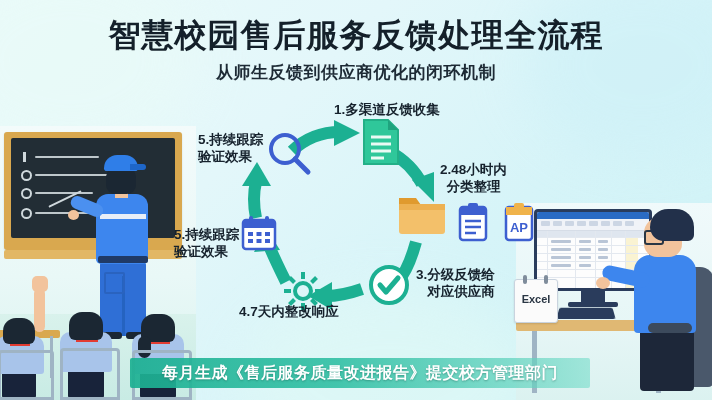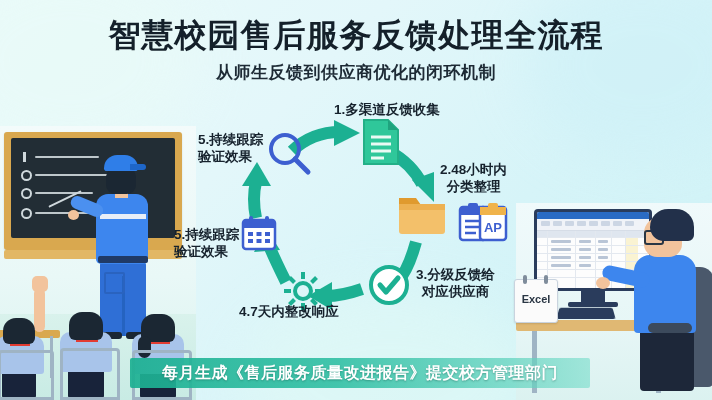--- a/index.html
+++ b/index.html
@@ -343,21 +343,21 @@
       <svg width="30" height="40" viewBox="0 0 30 40">
         <rect x="2" y="5" width="26" height="33" rx="3" fill="#ffffff" stroke="#3d5fd0" stroke-width="2.5"></rect>
         <rect x="2" y="5" width="26" height="8" fill="#3d5fd0"></rect>
         <rect x="10" y="1" width="10" height="6" rx="2" fill="#3d5fd0"></rect>
         <line x1="7" y1="19" x2="23" y2="19" stroke="#3d5fd0" stroke-width="2.5"></line>
         <line x1="7" y1="25" x2="23" y2="25" stroke="#3d5fd0" stroke-width="2.5"></line>
         <line x1="7" y1="31" x2="18" y2="31" stroke="#3d5fd0" stroke-width="2.5"></line>
       </svg>
     </div>
 
-    <div class="ic" style="left:294px;top:96px;text-decoration:underline;">
+    <div class="ic" style="left:320px;top:96px;text-decoration:underline;">
       <svg width="30" height="40" viewBox="0 0 30 40">
         <rect x="2" y="5" width="26" height="33" rx="3" fill="#ffffff" stroke="#3d5fd0" stroke-width="2.5"></rect>
         <rect x="2" y="5" width="26" height="8" fill="#f0b34a"></rect>
         <rect x="10" y="1" width="10" height="6" rx="2" fill="#f0b34a"></rect>
         <text x="15" y="30" font-size="13" font-weight="bold" fill="#3d5fd0" text-anchor="middle" font-family="Liberation Sans, sans-serif">AP</text>
       </svg>
     </div>
 
     <div class="ic" style="left:182px;top:156px;">
       <svg width="46" height="46" viewBox="0 0 46 46">
@@ -403,21 +403,21 @@
       <div>1.多渠道反馈收集</div>
     </div>
 
     <div class="lbl c" style="left:256px;top:55px;">
       <div>2.48小时内</div>
       <div>分类整理</div>
     </div>
 
     <div class="lbl" style="left:232px;top:160px;">
       <div>3.分级反馈给</div>
-      <div style="text-align:center;">对应供应商</div>
+      <div style="text-align:right;">对应供应商</div>
     </div>
 
     <div class="lbl" style="left:55px;top:197px;">
       <div>4.7天内整改响应</div>
     </div>
 
     <div class="lbl" style="left:-10px;top:120px;">
       <div>5.持续跟踪</div>
       <div>验证效果</div>
     </div>

